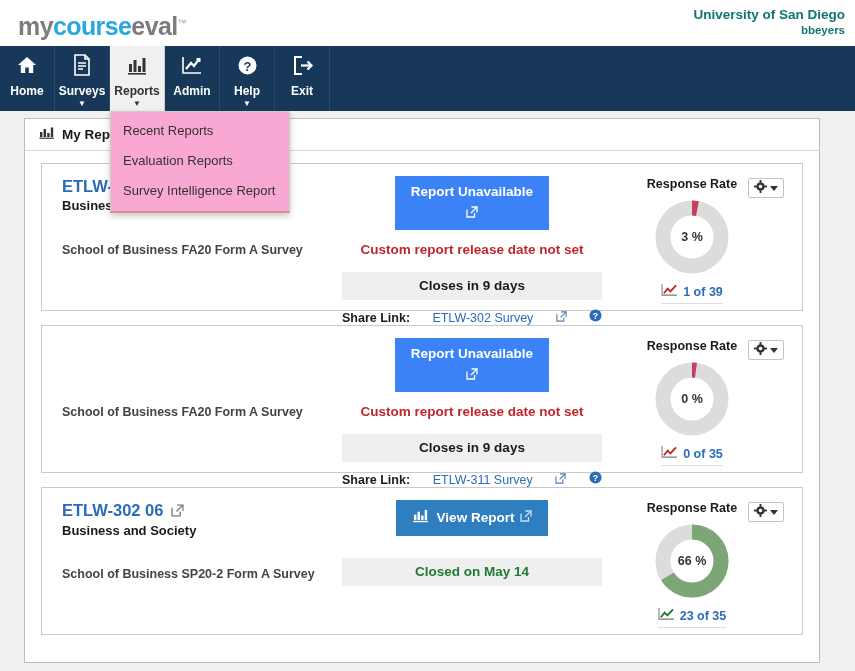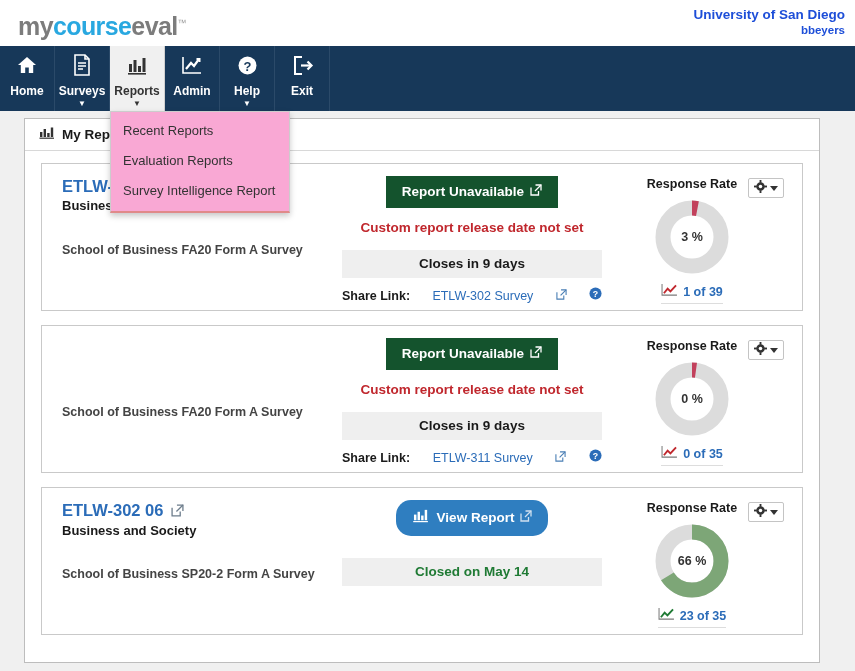--- a/index.html
+++ b/index.html
@@ -31,21 +31,21 @@
     white-space: nowrap;
   }
   .logo .lg-my   { color: #7c7c7c; }
   .logo .lg-mid  { color: #29a8e0; }
   .logo .lg-end  { color: #7c7c7c; }
   .logo .lg-tm   { color: #9a9a9a; font-size: 9px; vertical-align: super; font-weight: normal; }
 
   .userblock {
     position: absolute; right: 10px; top: 7px;
     text-align: right;
-    color: #1d4ed8;
+    color: #0f766e;
   }
   .userblock .uni {
     font-size: 13.5px; font-weight: bold; line-height: 16px;
     white-space: nowrap;
   }
   .userblock .uid {
     font-size: 11.5px; font-weight: bold; line-height: 14px;
   }
 
   
@@ -167,22 +167,22 @@
     display: inline-flex; align-items: center; justify-content: center;
     gap: 6px;
     font-size: 13.5px; font-weight: bold;
     color: #ffffff;
     padding: 8px 16px;
     border: none;
     cursor: pointer;
     font-family: "Liberation Sans", sans-serif;
     line-height: 16px;
   }
-  .btn-unavail { background: #14532d; min-width: 150px; }
-  .btn-view    { background: #2f7ec0; min-width: 150px; border-radius: 15px; }
+  .btn-unavail { background: #3b82f6; min-width: 150px; flex-direction: column; }
+  .btn-view    { background: #2f7ec0; min-width: 150px; }
 
   .c-note {
     font-size: 13.5px; font-weight: bold; color: #c0272d;
     margin-top: 11px; line-height: 17px;
   }
   .c-closes {
     background: #efefef;
     font-size: 13.5px; font-weight: bold; color: #1a1a1a;
     padding: 5px 0; line-height: 18px;
     margin-top: 14px;

